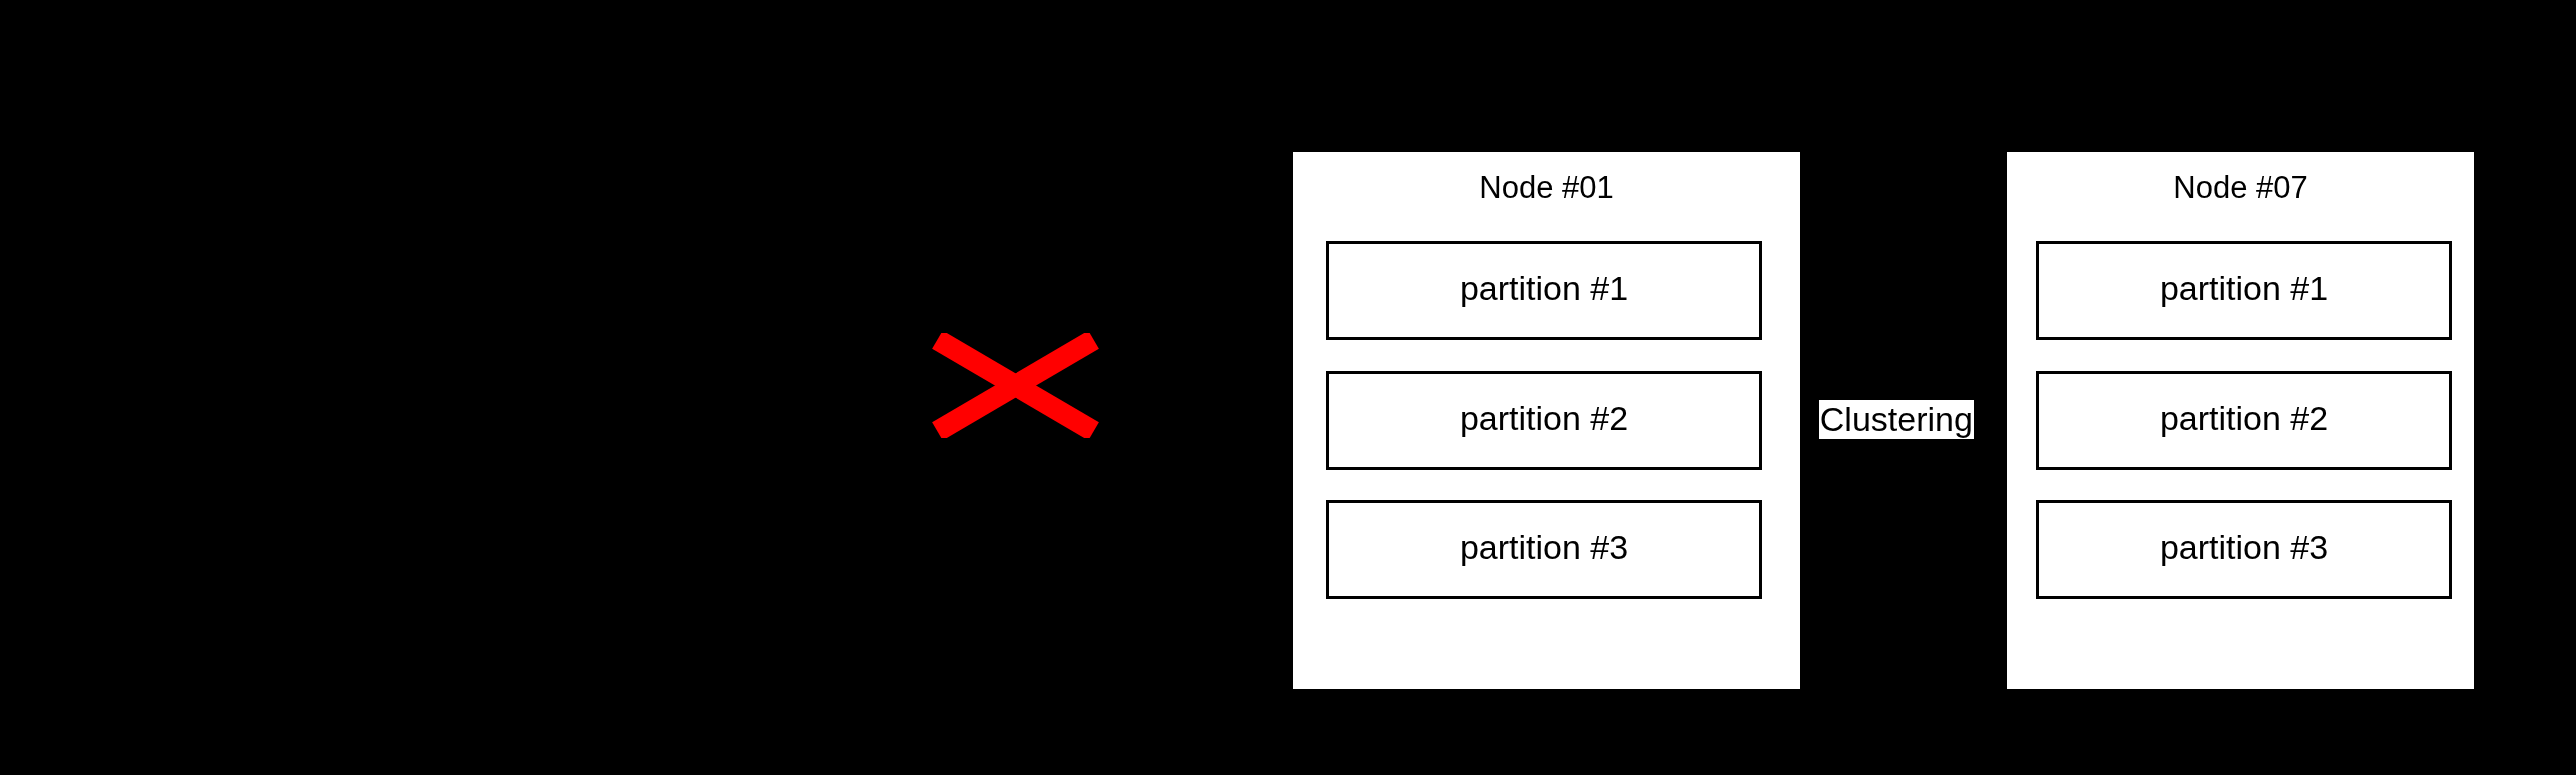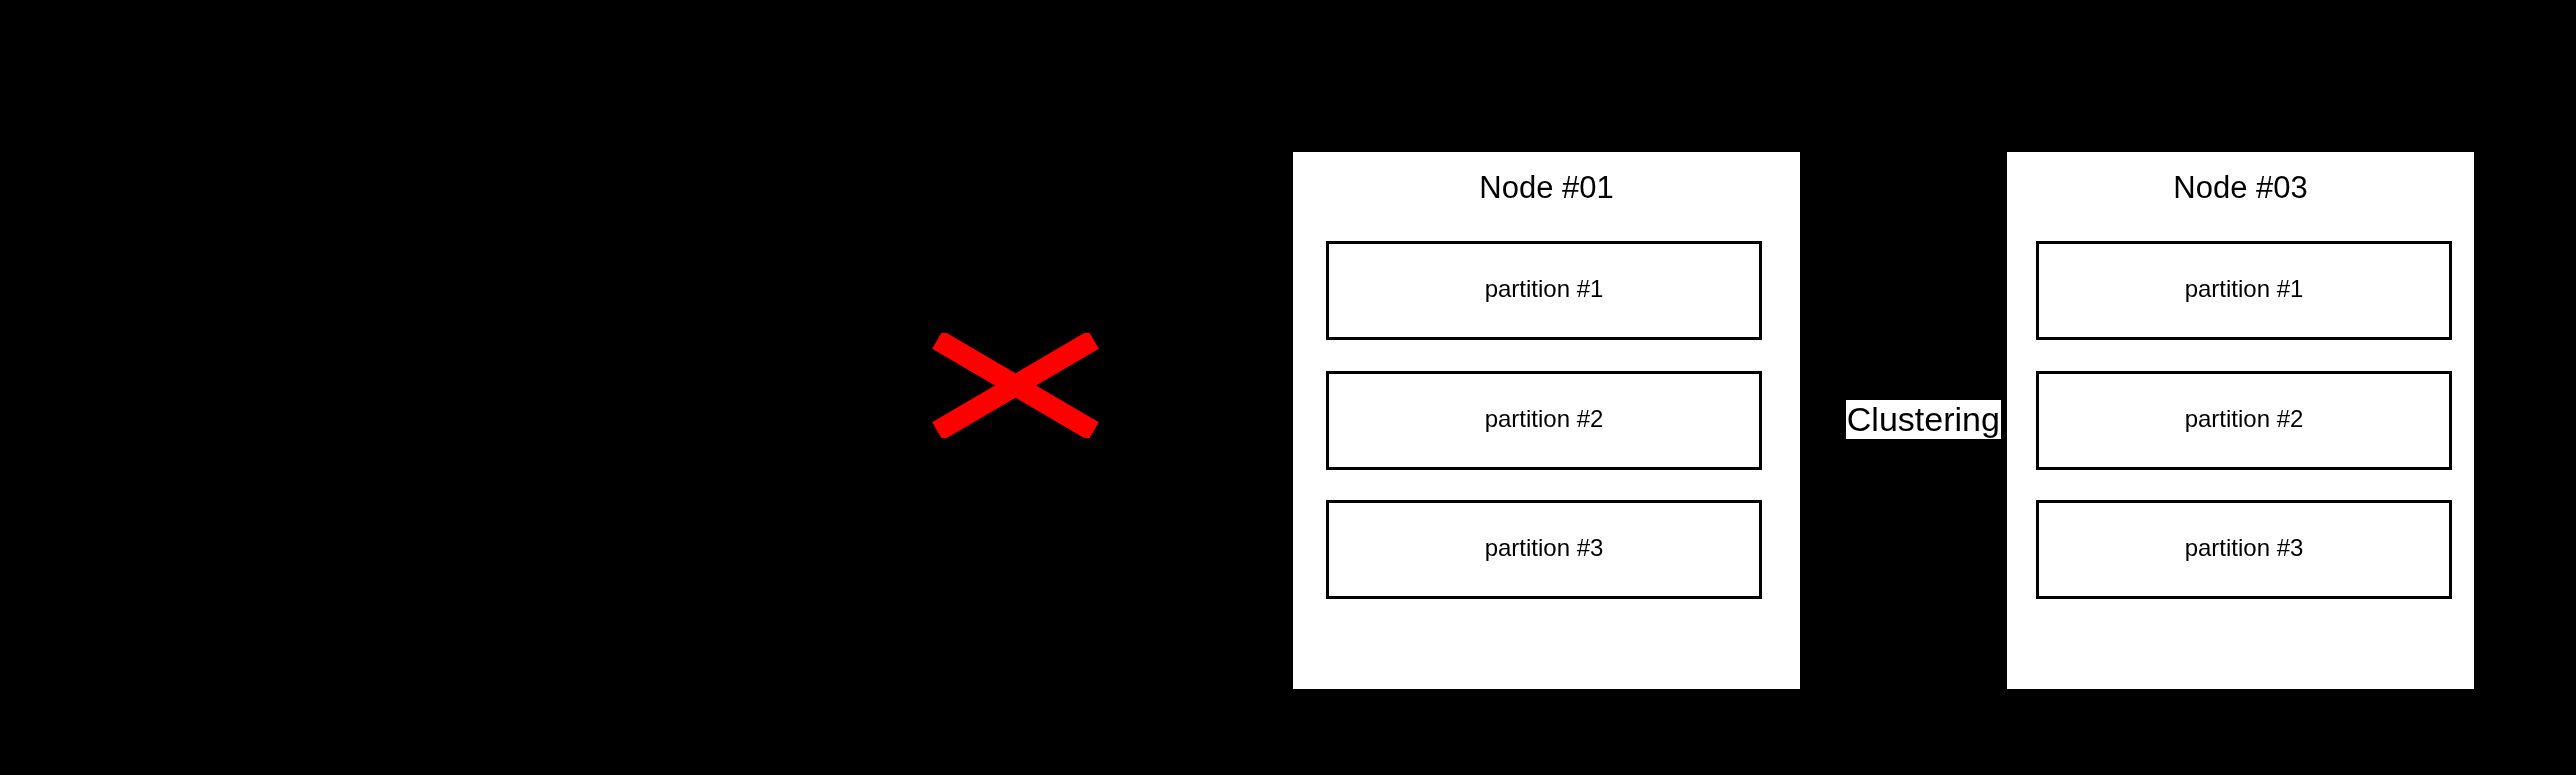--- a/index.html
+++ b/index.html
@@ -55,21 +55,21 @@
   .partition-box {
     position: absolute;
     background: #FFFFFF;
     border: 3.2px solid #000000;
     box-sizing: border-box;
     display: flex;
     align-items: center;
     justify-content: center;
   }
   .partition-label {
-    font-size: 24px;
+    font-size: 34px;
     line-height: 39px;
     color: #000000;
     white-space: nowrap;
     position: relative;
     top: -1.6px;
   }
 
   
   #node-01 .partition-box {
     left: 33px;
@@ -95,21 +95,20 @@
     position: absolute;
     left: 1819px;
     top: 400px;
     height: 39px;
     line-height: 39px;
     background: #FFFFFF;
     color: #000000;
     font-size: 34px;
     white-space: nowrap;
     padding: 0 0.8px;
-    margin-left: 27px;
   }
 
   
   #failure-mark {
     position: absolute;
     left: 931px;
     top: 333px;
     width: 169px;
     height: 105px;
   }
@@ -141,21 +140,21 @@
       <span class="partition-label">partition #2</span>
     </div>
     <div class="partition-box p3">
       <span class="partition-label">partition #3</span>
     </div>
   </div>
 
   <div id="clustering-label">Clustering</div>
 
   <div class="node-box" id="node-02">
-    <div class="node-title">Node #03</div>
+    <div class="node-title">Node #07</div>
 
     <div class="partition-box p1">
       <span class="partition-label">partition #1</span>
     </div>
     <div class="partition-box p2">
       <span class="partition-label">partition #2</span>
     </div>
     <div class="partition-box p3">
       <span class="partition-label">partition #3</span>
     </div>

